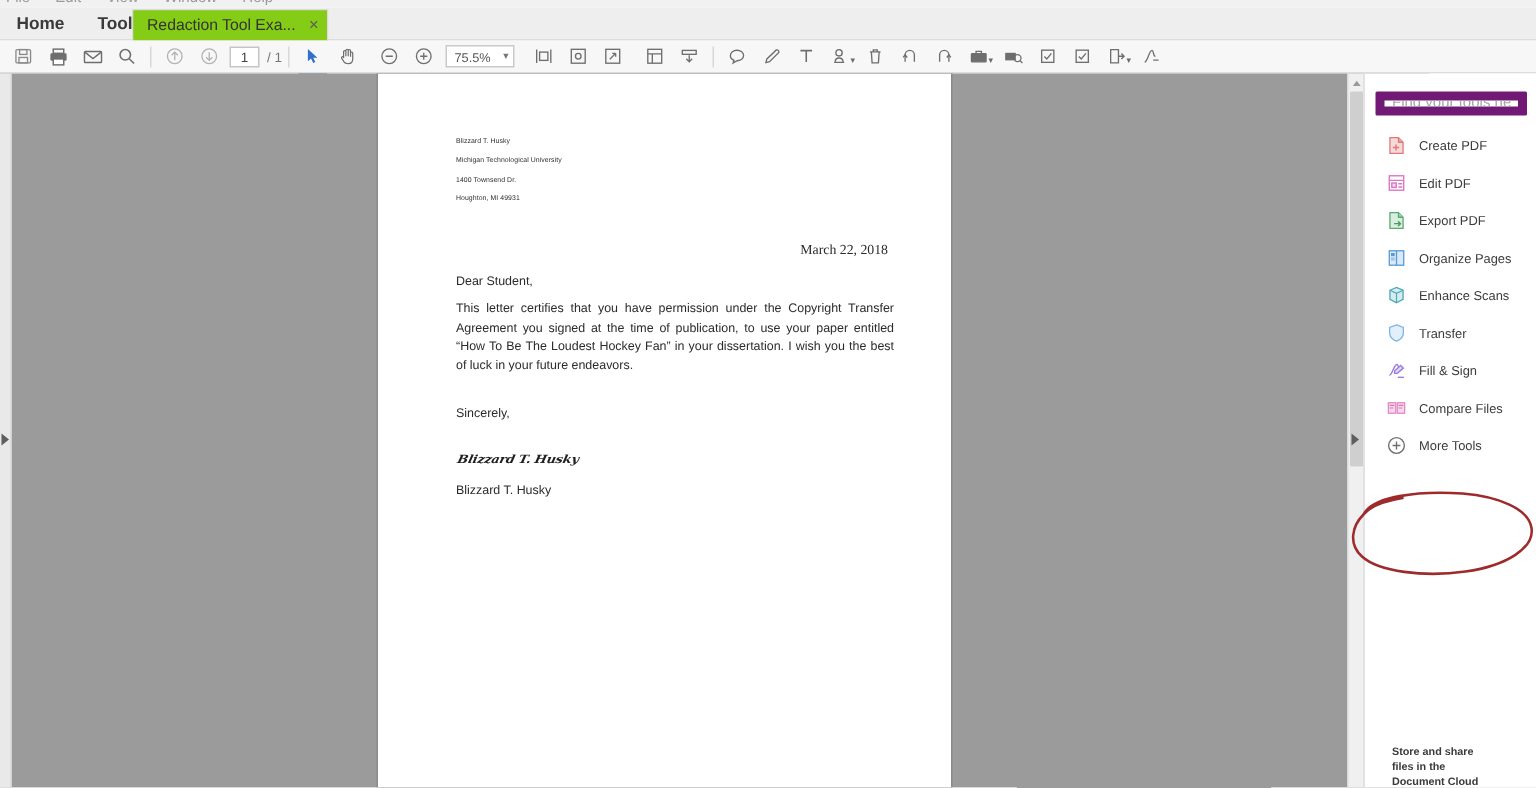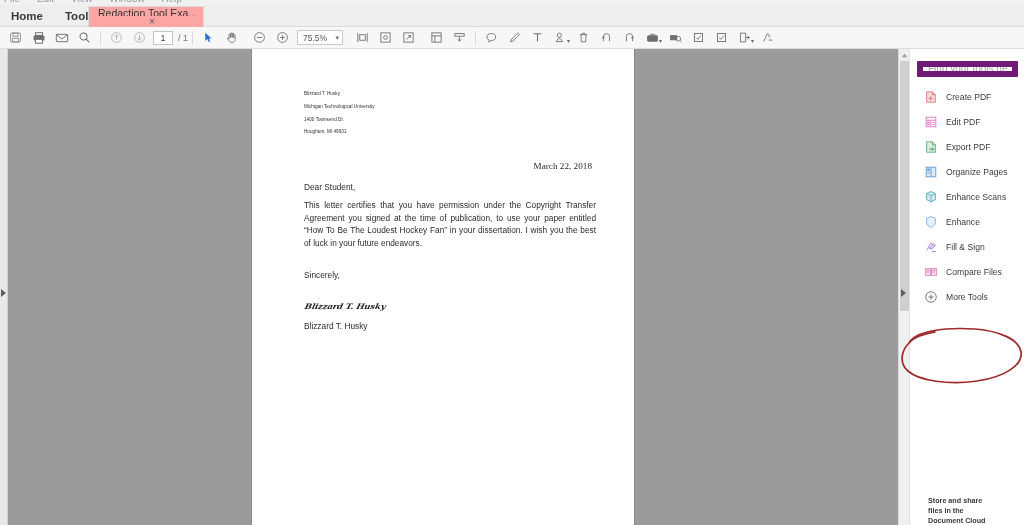--- a/index.html
+++ b/index.html
@@ -33,25 +33,24 @@
   .tabstrip-nav {
     position: absolute; top: 0; left: 0; height: 22px;
     display: flex; align-items: center;
   }
   .navtab {
     font-size: 11.5px; font-weight: bold; color: #3a3a3a;
     padding: 0 11px; line-height: 22px; cursor: default;
   }
   .doctab {
     position: absolute; top: 1px; left: 88px; height: 21px;
-    min-width: 92px; background: #fca5a5;
+    min-width: 92px; background: #84cc16;
     border: 1px solid #dcdcdc; border-bottom: none;
     display: flex; align-items: center; padding: 0 6px 0 9px;
     border-radius: 1px 1px 0 0;
-    flex-direction: column;
   }
   .doctab-label {
     font-size: 10.5px; color: #333; white-space: nowrap;
     max-width: 110px; overflow: hidden;
   }
   .doctab-close {
     font-size: 11px; color: #5a5a5a; margin-left: 9px;
     line-height: 1; cursor: pointer;
   }
 
@@ -561,21 +560,21 @@
         </span>
         <span class="toollabel">Enhance Scans</span>
       </div>
 
       <div class="toolrow">
         <span class="toolicon">
           <svg width="14" height="14" viewBox="0 0 16 16">
             <path d="M8 1.8 L13.2 3.8 L13.2 8 C13.2 11 10.8 13.2 8 14.2 C5.2 13.2 2.8 11 2.8 8 L2.8 3.8 Z" fill="#e2f0fb" stroke="#7fb4e3" stroke-width="1"></path>
           </svg>
         </span>
-        <span class="toollabel">Enhance</span>
+        <span class="toollabel">Transfer</span>
       </div>
 
       <div class="toolrow">
         <span class="toolicon">
           <svg width="14" height="14" viewBox="0 0 16 16" fill="none" stroke="#9b7ede" stroke-width="1.1">
             <path d="M2.6 11.6 C4.8 11.6 6 3.4 8.4 3.4 C9.8 3.4 9.2 8 11 8"></path>
             <path d="M9 13.2 L13.6 13.2"></path>
             <path d="M11.2 4.2 L13.2 6.2 L8.6 10.2 L6.6 10.2 L6.6 8.2 Z" fill="#e4d9f7"></path>
           </svg>
         </span>

